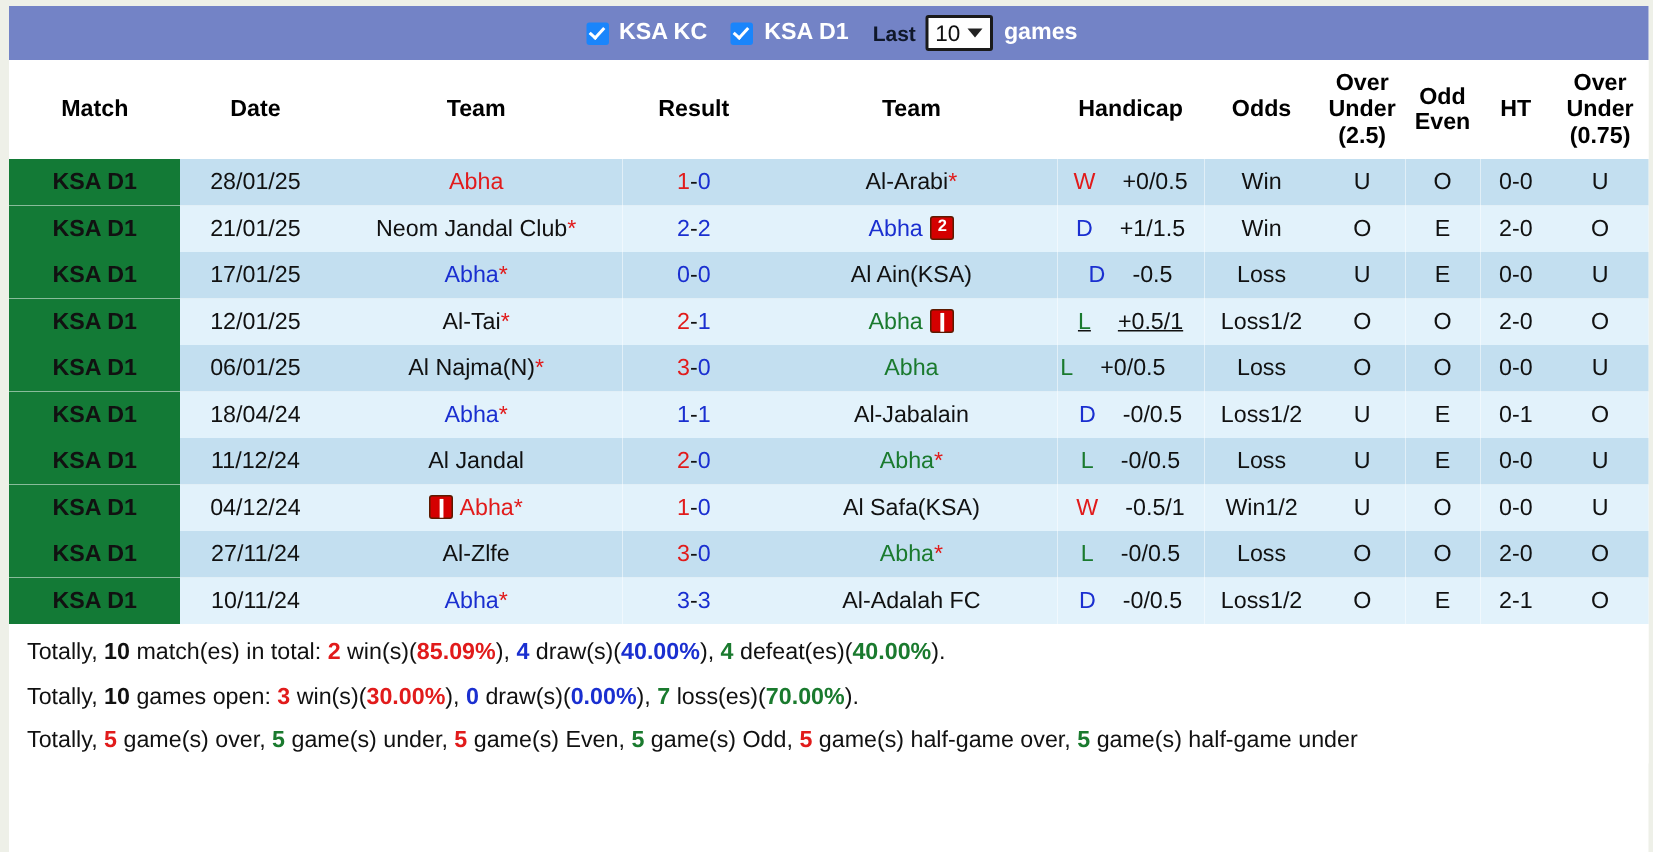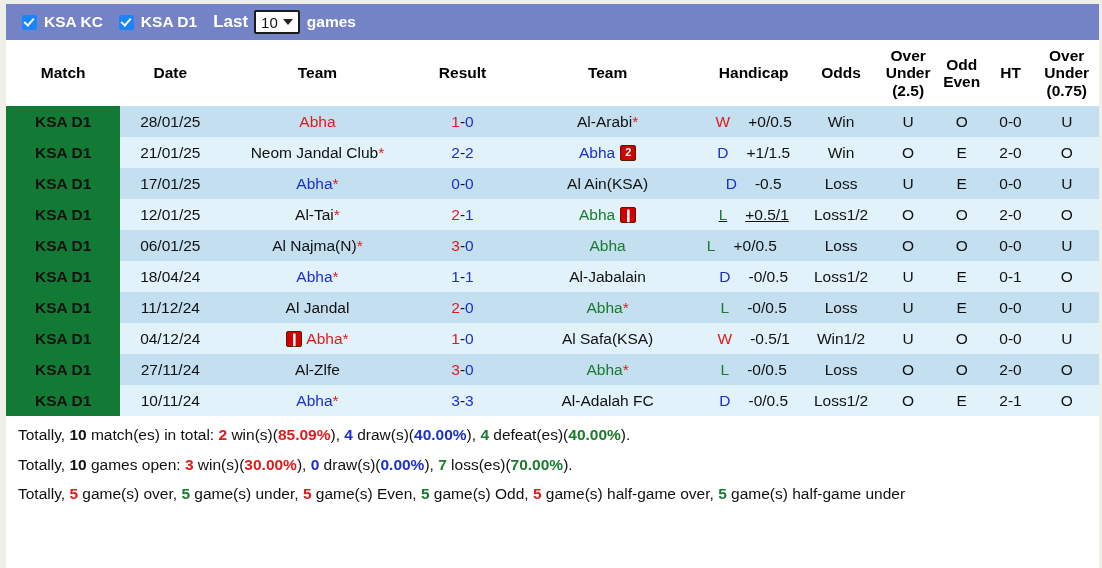--- a/index.html
+++ b/index.html
@@ -19,34 +19,34 @@
   
   .titlebar{
     height:38px;background:#5b6cb0;display:flex;align-items:center;
     justify-content:space-between;padding:0 12px 0 16px;box-sizing:border-box;
   }
   .titlebar .title{
     color:#ffffff;font-size:16px;font-weight:bold;letter-spacing:.1px;
   }
   .subbar{
     height:36px;background:#7383c6;display:flex;align-items:center;
-    justify-content:flex-start;padding:0 12px 0 16px;box-sizing:border-box;
+    justify-content:center;padding:0 12px 0 16px;box-sizing:border-box;
     gap:0px;
   }
   .chk-group{display:flex;align-items:center;gap:7px;margin-right:16px;}
   .chk{
     width:15px;height:15px;background:#1a85fb;border-radius:2px;
     display:inline-block;position:relative;flex:none;
   }
   .chk::after{
     content:"";position:absolute;left:4px;top:1px;width:4px;height:8px;
     border:solid #ffffff;border-width:0 2px 2px 0;transform:rotate(42deg);
   }
   .chk-label{color:#ffffff;font-size:15.5px;font-weight:bold;white-space:nowrap;}
-  .last-label{color:#ffffff;font-size:17px;font-weight:bold;margin-right:6px;}
+  .last-label{color:#0f172a;font-size:14px;font-weight:bold;margin-right:6px;}
   .games-label{color:#ffffff;font-size:15.5px;font-weight:bold;margin-left:7px;}
   .sel{
     display:inline-flex;align-items:center;gap:5px;
     border:2px solid #1a1a1a;background:#ffffff;border-radius:2px;
     padding:0px 5px;height:24px;box-sizing:border-box;
     font-size:15px;color:#111;font-family:"Liberation Sans",sans-serif;
   }
   .sel .caret{
     width:0;height:0;border-left:5px solid transparent;border-right:5px solid transparent;
     border-top:6px solid #222;display:inline-block;

